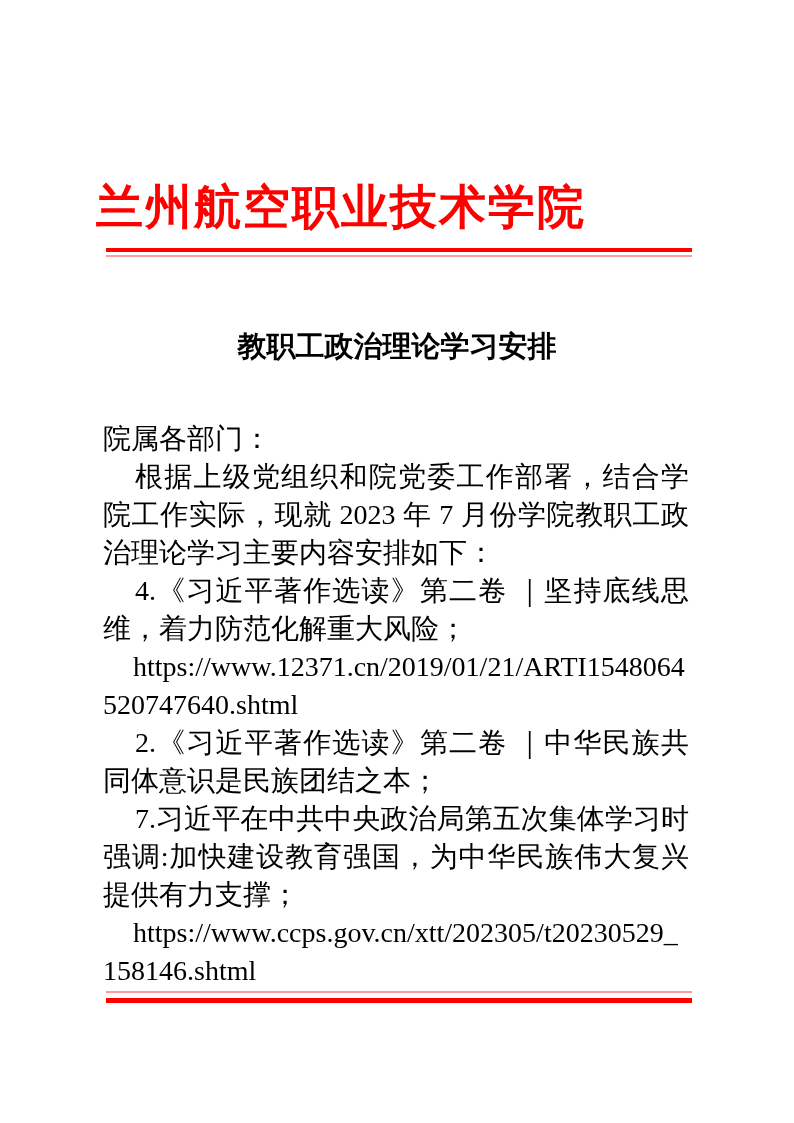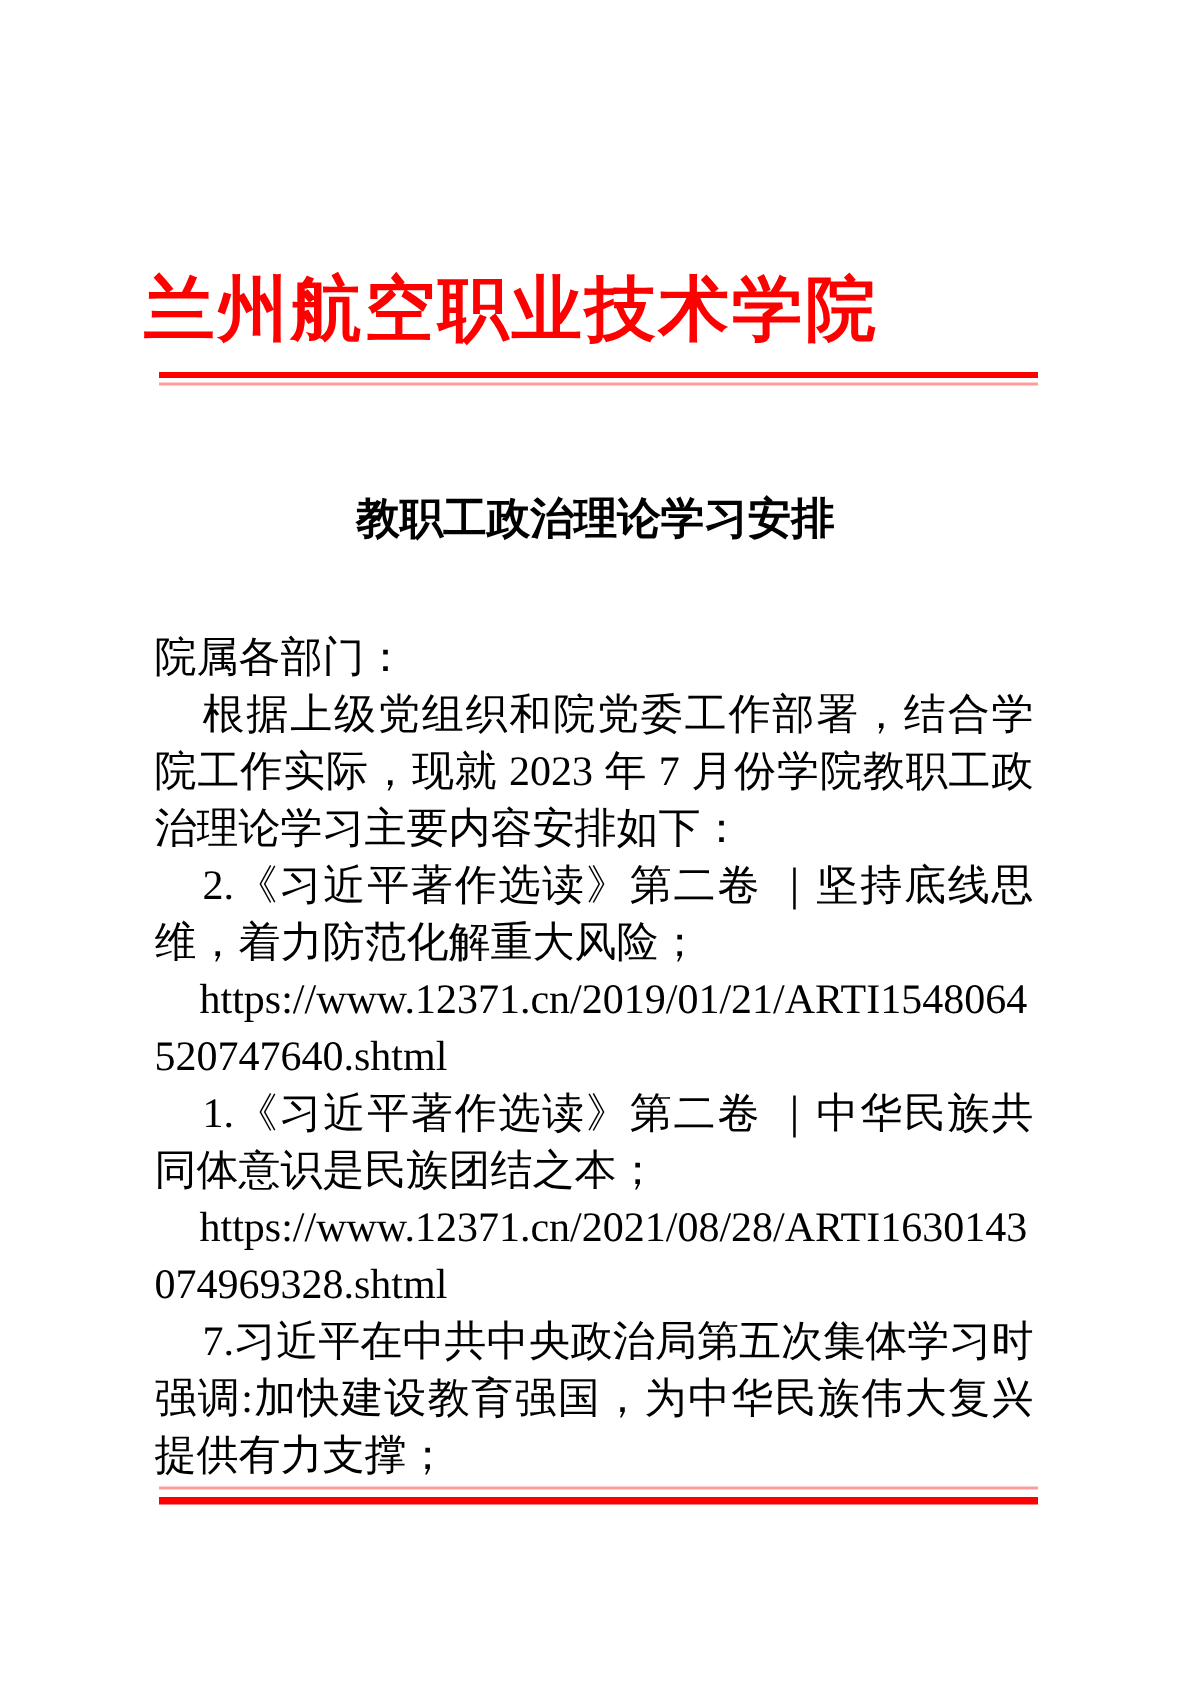--- a/index.html
+++ b/index.html
@@ -107,28 +107,28 @@
   <div class="rule-top"></div>
 
   <h2 class="doc-title">教职工政治理论学习安排</h2>
 
   <div class="doc-body">
 
     <p class="salutation">院属各部门：</p>
 
     <p class="para">根据上级党组织和院党委工作部署，结合学院工作实际，现就 2023 年 7 月份学院教职工政治理论学习主要内容安排如下：</p>
 
-    <p class="para">2.《习近平著作选读》第二卷 ｜坚持底线思维，着力防范化解重大风险；</p>
+    <p class="para">4.《习近平著作选读》第二卷 ｜坚持底线思维，着力防范化解重大风险；</p>
 
     <p class="url">https://www.12371.cn/2019/01/21/ARTI1548064520747640.shtml</p>
 
-    <p class="para">1.《习近平著作选读》第二卷 ｜中华民族共同体意识是民族团结之本；</p>
+    <p class="para">2.《习近平著作选读》第二卷 ｜中华民族共同体意识是民族团结之本；</p>
 
-    <p class="url">https://www.12371.cn/2021/08/28/ARTI1630143074969328.shtml</p>
 
     <p class="para">7.习近平在中共中央政治局第五次集体学习时强调:加快建设教育强国，为中华民族伟大复兴提供有力支撑；</p>
 
+    <p class="url">https://www.ccps.gov.cn/xtt/202305/t20230529_158146.shtml</p>
 
   </div>
 
   <div class="rule-bottom"></div>
 
 </div>
 
 </body></html>

